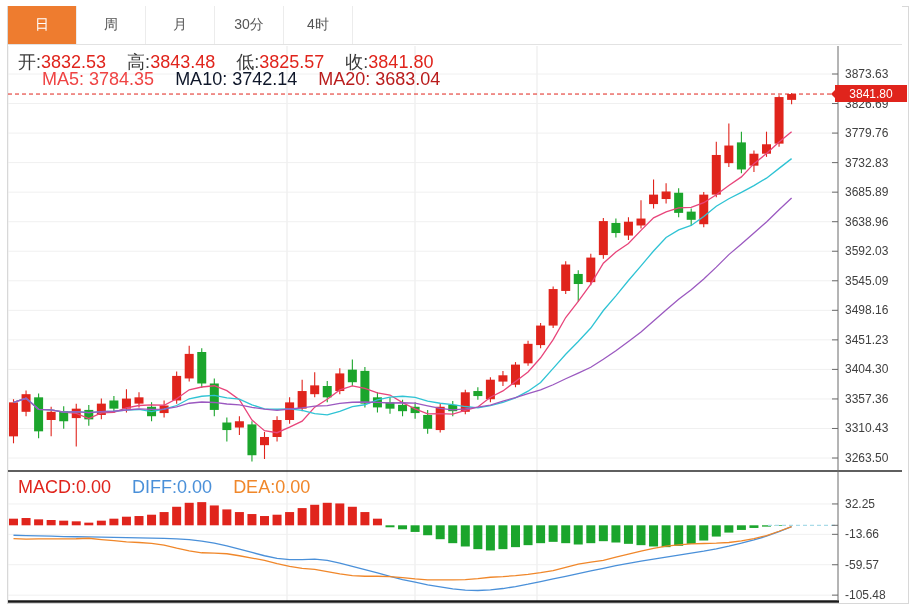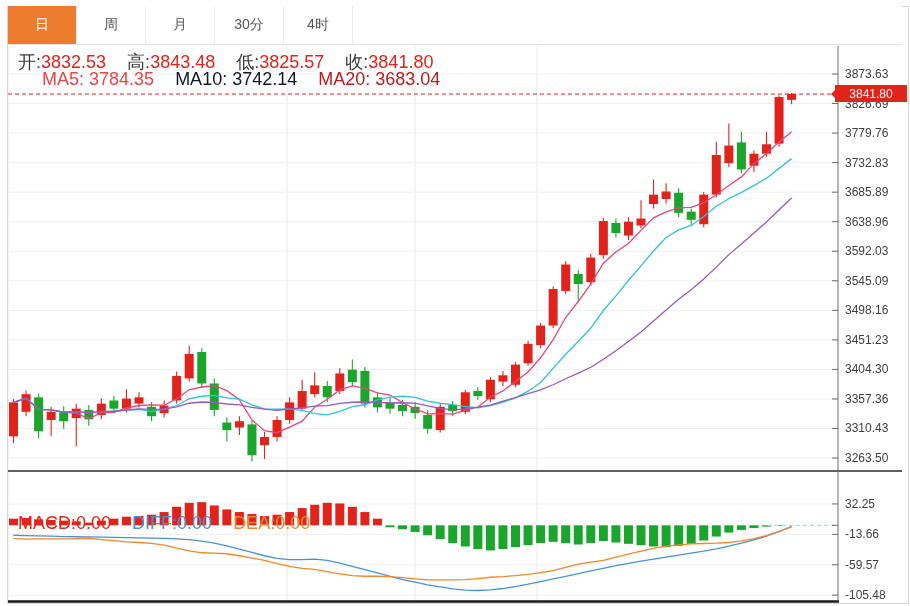--- a/index.html
+++ b/index.html
@@ -315,20 +315,20 @@
     <span class="pair"><span class="lbl">低:</span><span class="c-red">3825.57</span></span>
     <span class="pair"><span class="lbl">收:</span><span class="c-red">3841.80</span></span>
   </div>
 
   <div class="info-line" style="top:69px;">
     <span class="pair c-ma5"><span>MA5:</span> <span>3784.35</span></span>
     <span class="pair c-ma10"><span>MA10:</span> <span>3742.14</span></span>
     <span class="pair c-ma20"><span>MA20:</span> <span>3683.04</span></span>
   </div>
 
-  <div class="info-line" style="top:477px;margin-top:36px;">
+  <div class="info-line" style="top:477px;">
     <span class="pair c-red"><span>MACD:</span><span>0.00</span></span>
     <span class="pair c-diff"><span>DIFF:</span><span>0.00</span></span>
     <span class="pair c-dea"><span>DEA:</span><span>0.00</span></span>
   </div>
 
   <div id="price-tag">3841.80</div>
 </div>
 
 </body></html>

